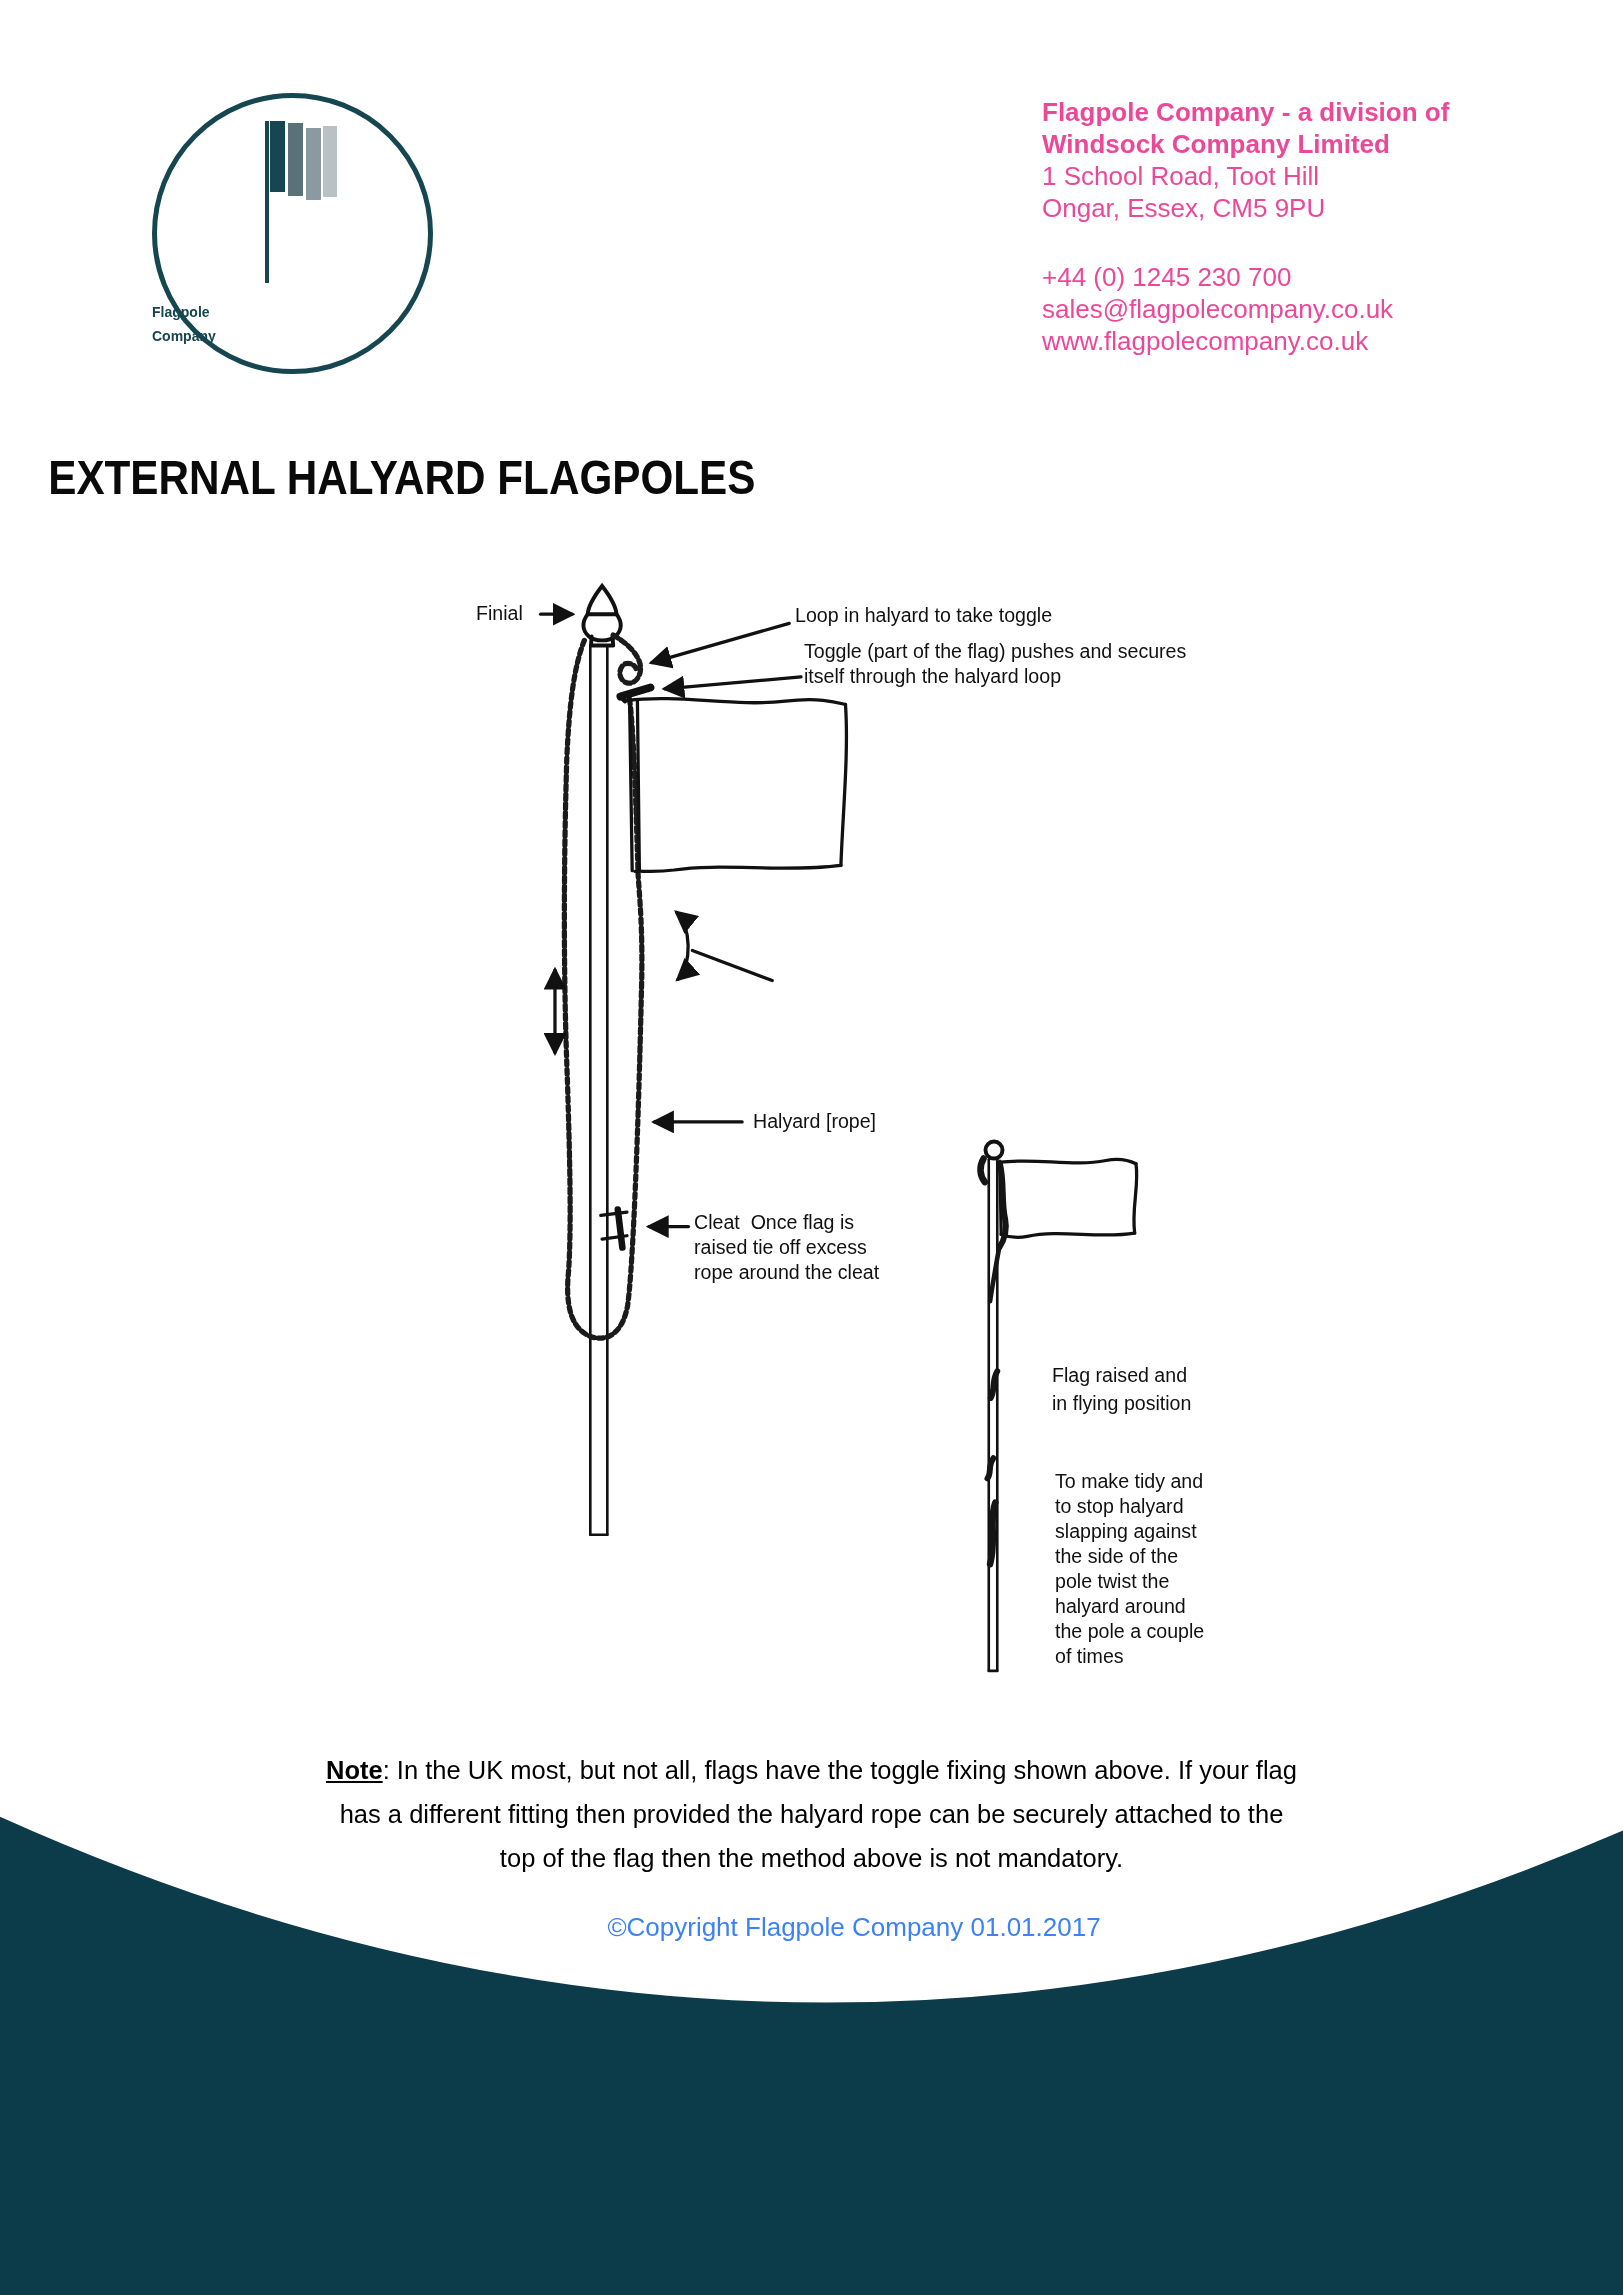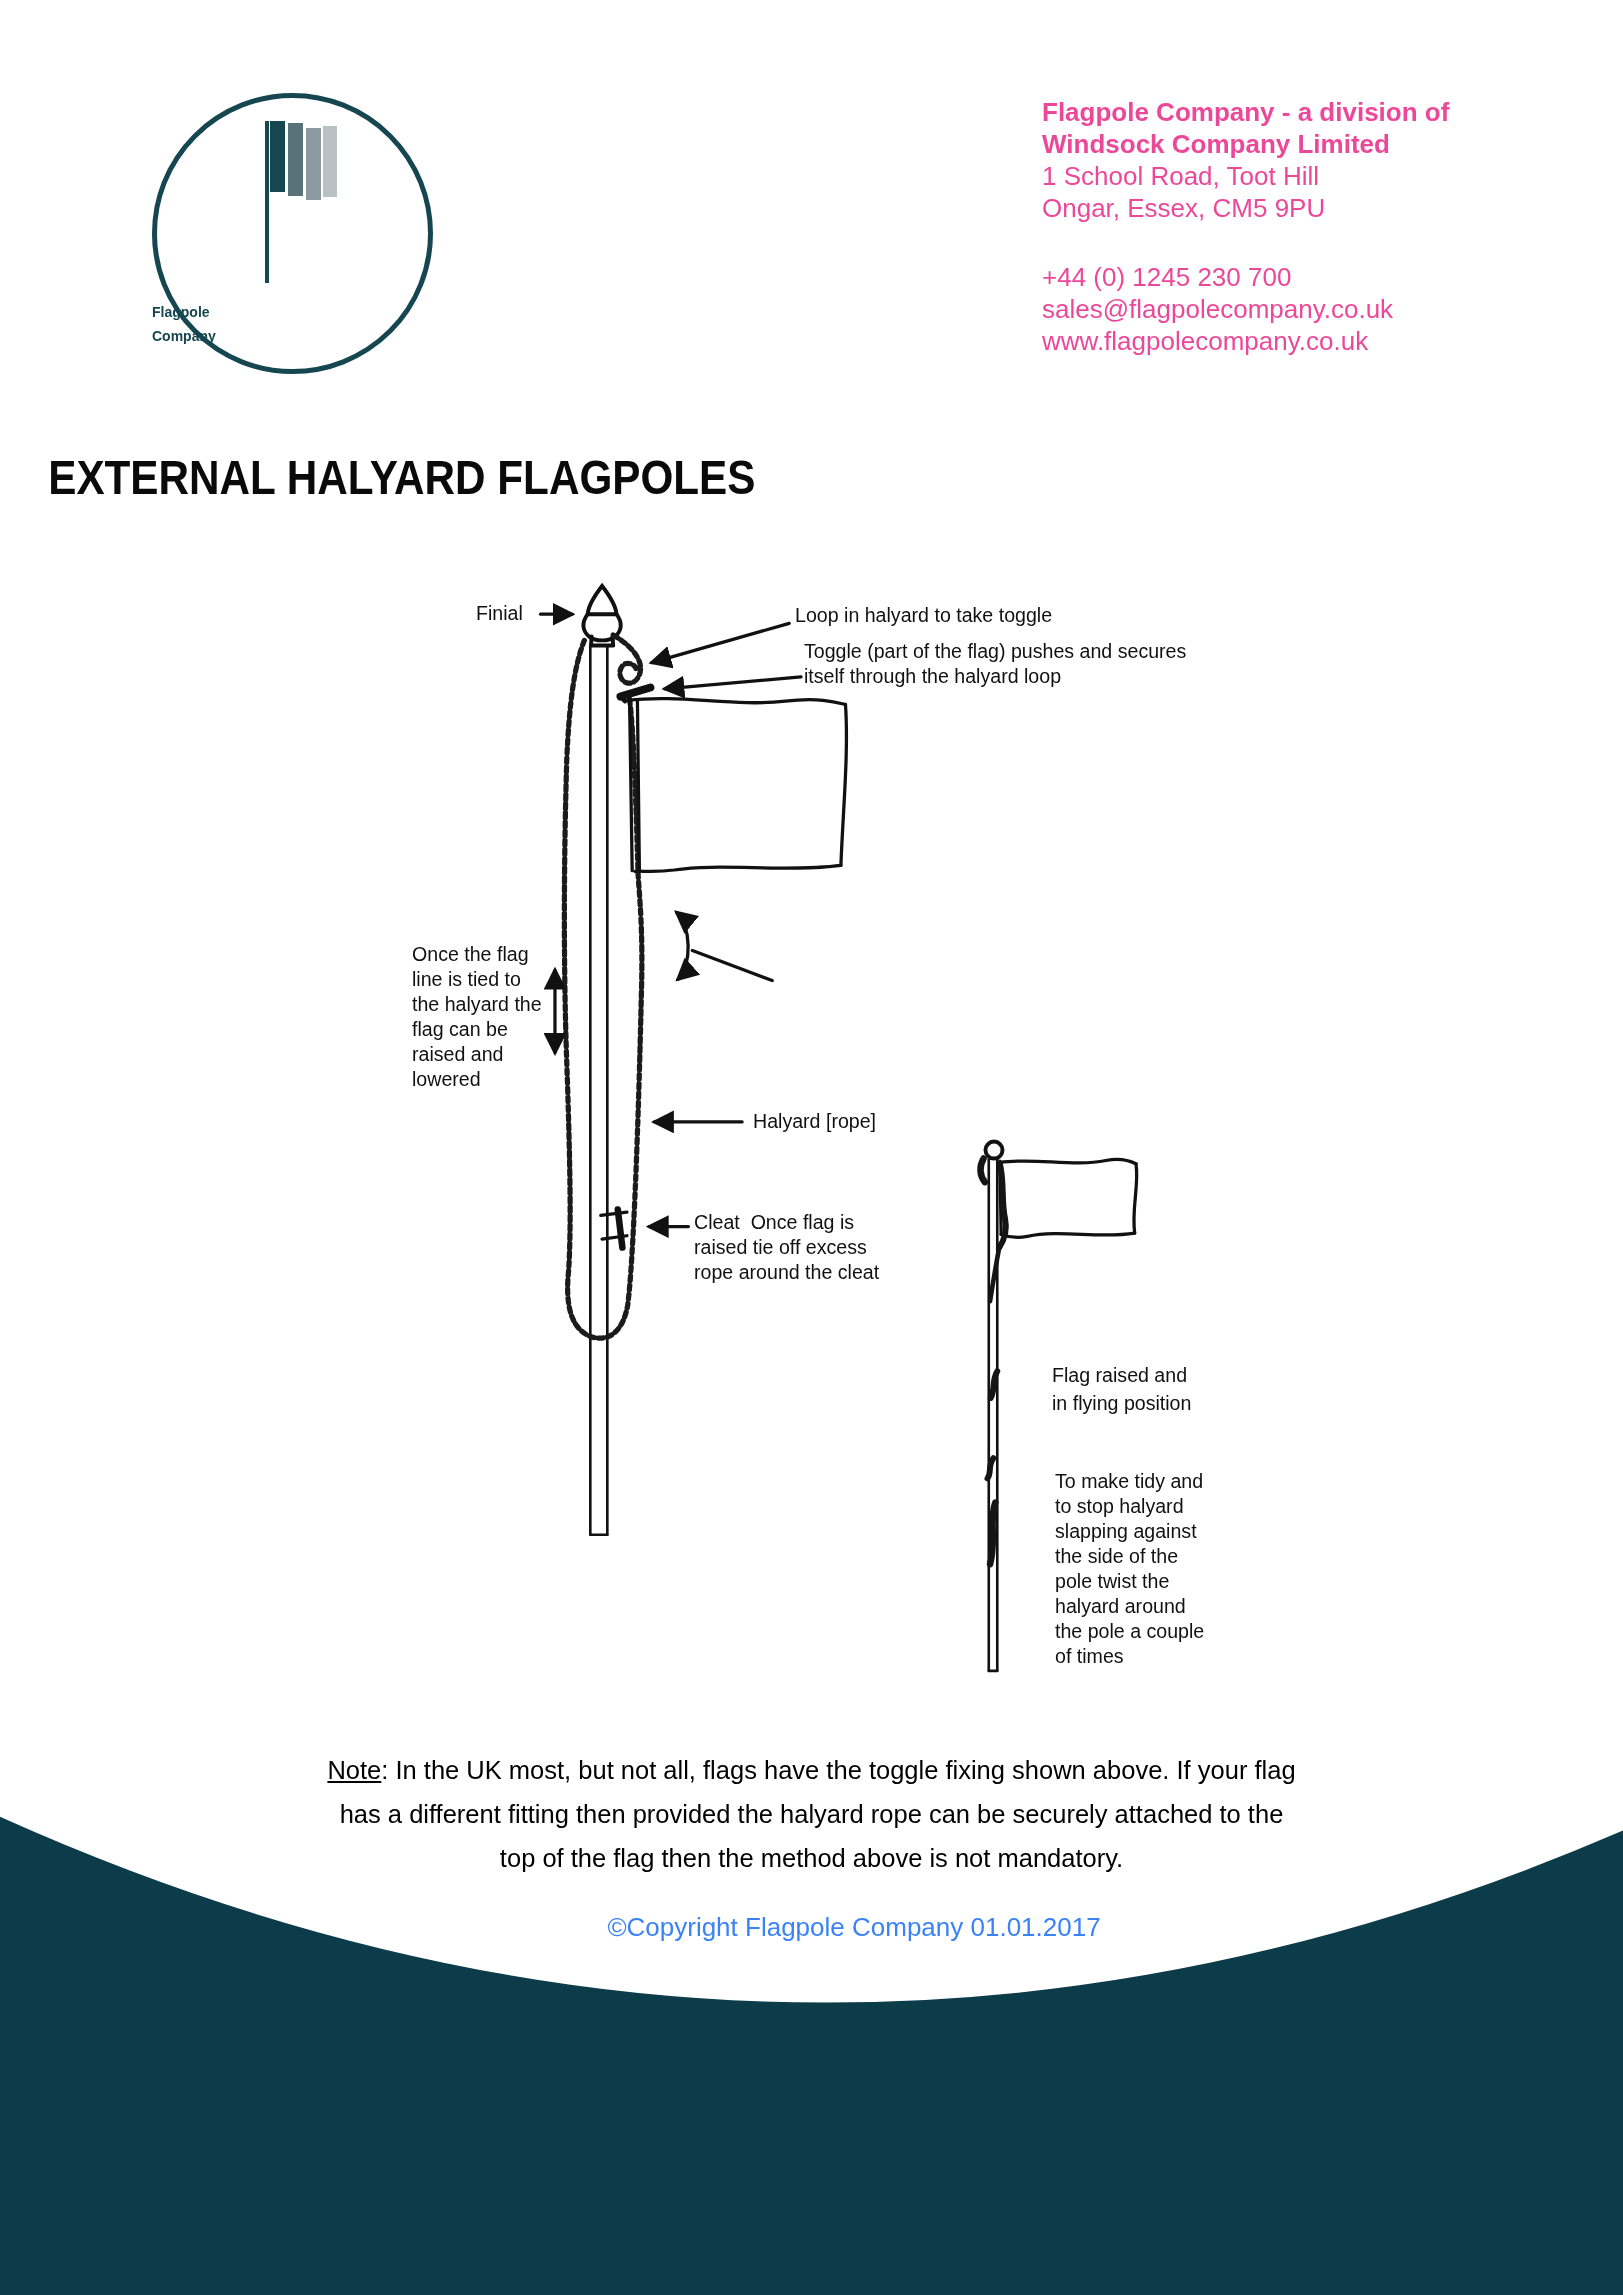--- a/index.html
+++ b/index.html
@@ -20,21 +20,21 @@
   .contact .gap{height:37px;}
   
   .title{position:absolute;left:0;top:450px;width:100%;text-align:left;}
   .title span{display:inline-block;transform:scaleX(.88);transform-origin:center;
     font-weight:700;font-size:48px;letter-spacing:0px;color:#0a0a0a;}
   
   .dlabel{position:absolute;font-size:19.6px;line-height:25px;color:#111;white-space:pre-wrap;}
   
   .note{position:absolute;left:0;top:1748px;width:100%;text-align:center;
     font-size:25.5px;line-height:44px;color:#000;}
-  .note .nb{font-weight:400;text-decoration:underline;}
+  .note .nb{font-weight:700;text-decoration:underline;}
   .copyright{position:absolute;left:0;top:1912px;width:100%;text-align:center;
     padding-left:85px;box-sizing:border-box;font-size:26px;color:#3b82f6;}
   
   .footer-svg{position:absolute;left:0;top:1767px;width:1623px;height:529px;display:block;}
   
   .diagram-svg{position:absolute;left:360px;top:563px;width:916px;height:1178px;}
 </style>
 </head>
 <body>
 
@@ -157,26 +157,20 @@
         <path d="M1518,2228 C1509,2240 1516,2250 1509,2259" stroke-width="9"></path>
         <path d="M1521,2296 C1511,2322 1523,2352 1513,2390" stroke-width="10"></path>
       </g>
     </g>
   </svg>
 
   <div class="dlabel" style="left:476px;top:601px;">Finial</div>
   <div class="dlabel" style="left:795px;top:589px;margin-top:14px;">Loop in halyard to take toggle</div>
   <div class="dlabel" style="left:804px;top:639px;">Toggle (part of the flag) pushes and secures
 itself through the halyard loop</div>
-  <div class="dlabel" style="left:412px;top:942px;">Once the flag
-line is tied to
-the halyard the
-flag can be
-raised and
-lowered</div>
   <div class="dlabel" style="left:753px;top:1109px;">Halyard [rope]</div>
   <div class="dlabel" style="left:694px;top:1210px;">Cleat  Once flag is
 raised tie off excess
 rope around the cleat</div>
   <div class="dlabel" style="left:1052px;top:1362px;line-height:27.5px;">Flag raised and
 in flying position</div>
   <div class="dlabel" style="left:1055px;top:1469px;">To make tidy and
 to stop halyard
 slapping against
 the side of the

